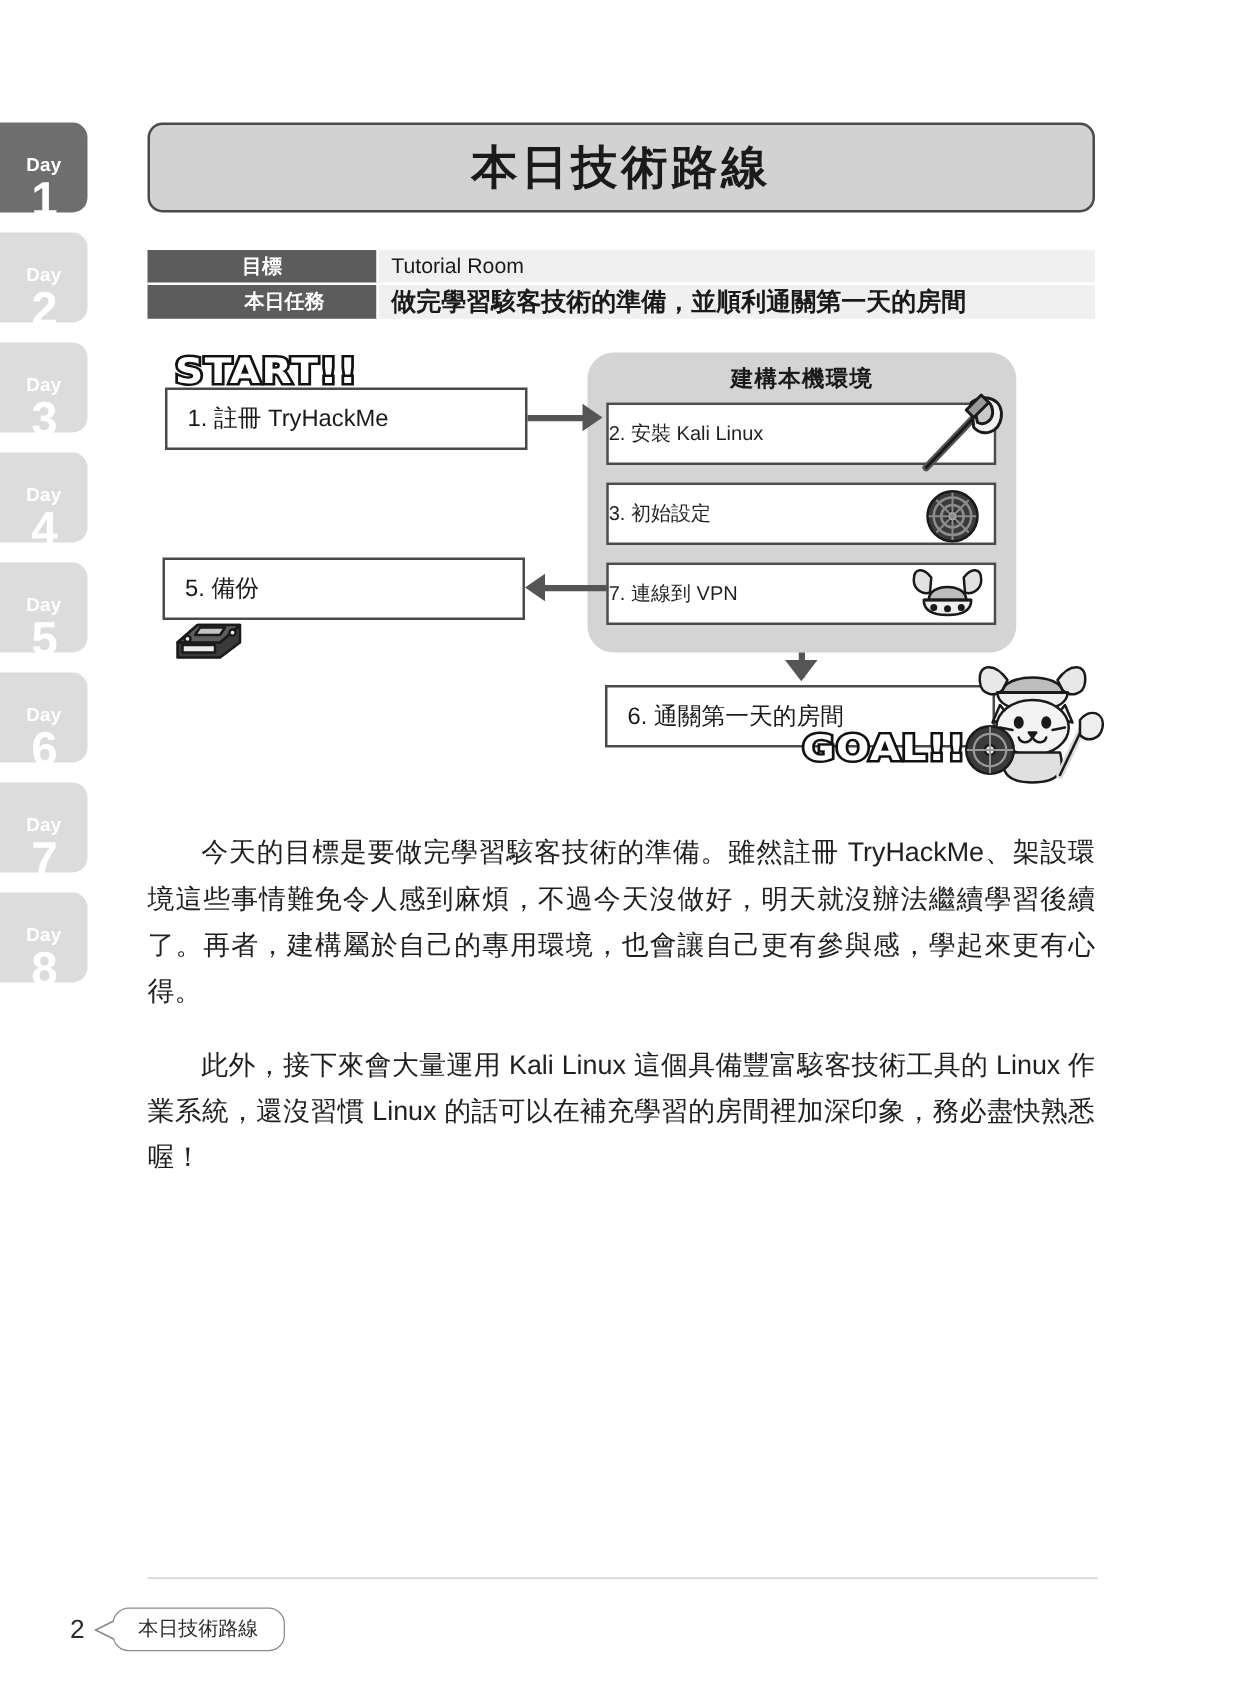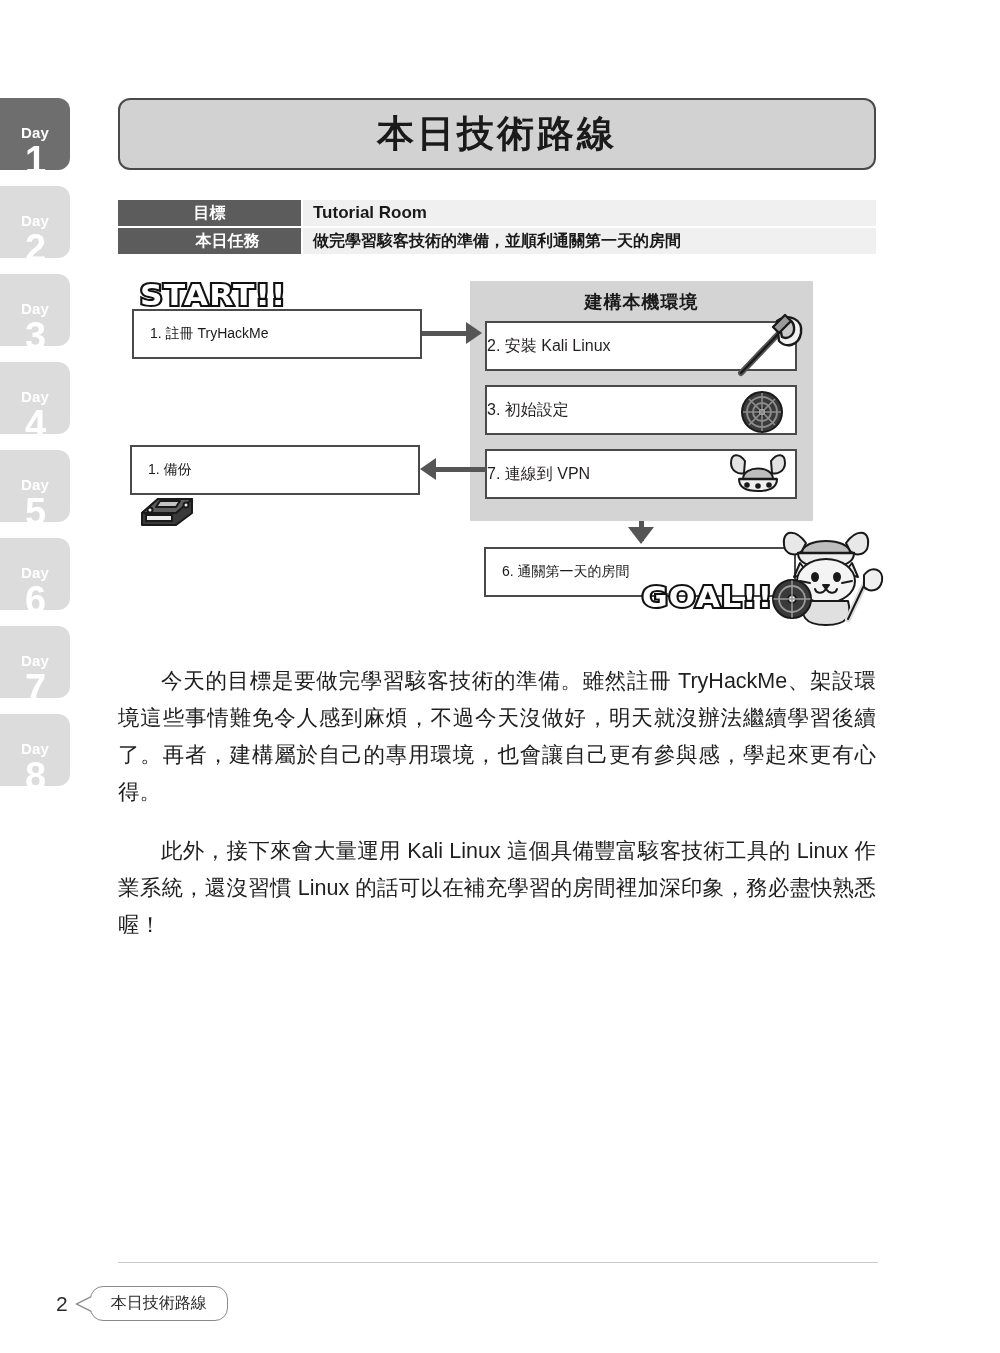--- a/index.html
+++ b/index.html
@@ -74,21 +74,21 @@
     color: #1a1a1a;
   }
 
   
   #info-table {
     margin-top: 30px;
     width: 100%;
     border-collapse: collapse;
   }
   #info-table tr { height: 27px; }
-  #info-table td { padding: 0; font-weight: bold; }
+  #info-table td { padding: 0; }
   #info-table .lbl {
     width: 184px;
     background: #5c5c5c;
     color: #ffffff;
     font-size: 16px;
     font-weight: 700;
     text-align: center;
     border-bottom: 2px solid #ffffff;
   }
   #info-table tr:last-child .lbl { border-bottom: none; padding-left: 36px; }
@@ -96,54 +96,54 @@
     background: #f0f0f0;
     font-size: 17px;
     padding-left: 10px;
     border-bottom: 2px solid #ffffff;
     border-left: 2px solid #ffffff;
     color: #1a1a1a;
   }
   #info-table tr:last-child .val {
     border-bottom: none;
     font-weight: 700;
-    font-size: 16px;
+    font-size: 20px;
   }
 
   
   #flow {
     position: relative;
     margin-top: 27px;
     height: 348px;
   }
   .fbox {
     position: absolute;
     border: 2px solid #4a4a4a;
     background: #ffffff;
     display: flex;
     align-items: center;
   }
   .fbox .lab {
-    font-size: 14px;
+    font-size: 19px;
     color: #1a1a1a;
     padding-left: 16px;
     white-space: nowrap;
   }
 
   
   #box1 { left: 14px;  top: 28px;  width: 290px; height: 50px; }
   #box5 { left: 12px;  top: 164px; width: 290px; height: 50px; }
 
   
   #panel {
     position: absolute;
     left: 352px; top: 0;
     width: 343px; height: 240px;
     background: #d4d4d4;
-    border-radius: 1px;
+    border-radius: 21px;
   }
   #panel .ptitle {
     text-align: center;
     font-size: 18px;
     font-weight: 700;
     color: #1a1a1a;
     padding-top: 9px;
     letter-spacing: 1px;
   }
   .pbox {
@@ -384,21 +384,21 @@
         </svg>
       </div>
     </div>
 
     <div class="fbox" id="box1">
       <span class="lab">1. 註冊 TryHackMe</span>
     </div>
     <div class="stamp" id="stamp-start">START!!</div>
 
     <div class="fbox" id="box5">
-      <span class="lab">1. 備份</span>
+      <span class="lab">5. 備份</span>
     </div>
 
     <svg class="ficon" style="left:18px; top:206px;" width="62" height="44" viewBox="0 0 62 44">
       <g stroke="#1a1a1a" stroke-width="2" stroke-linejoin="round">
         <path d="M6 26 L22 12 L56 12 L56 26 L40 38 L6 38 Z" fill="#3a3a3a"></path>
         <path d="M6 26 L22 12 L56 12 L40 26 Z" fill="#5e5e5e"></path>
         <path d="M10 28 L36 28 L36 34 L10 34 Z" fill="#ededed"></path>
         <path d="M24 14 L44 14 L40 20 L20 20 Z" fill="#c4c4c4"></path>
         <circle cx="50" cy="18" r="2.5" fill="#ededed"></circle>
         <circle cx="14" cy="23" r="2.5" fill="#ededed"></circle>

